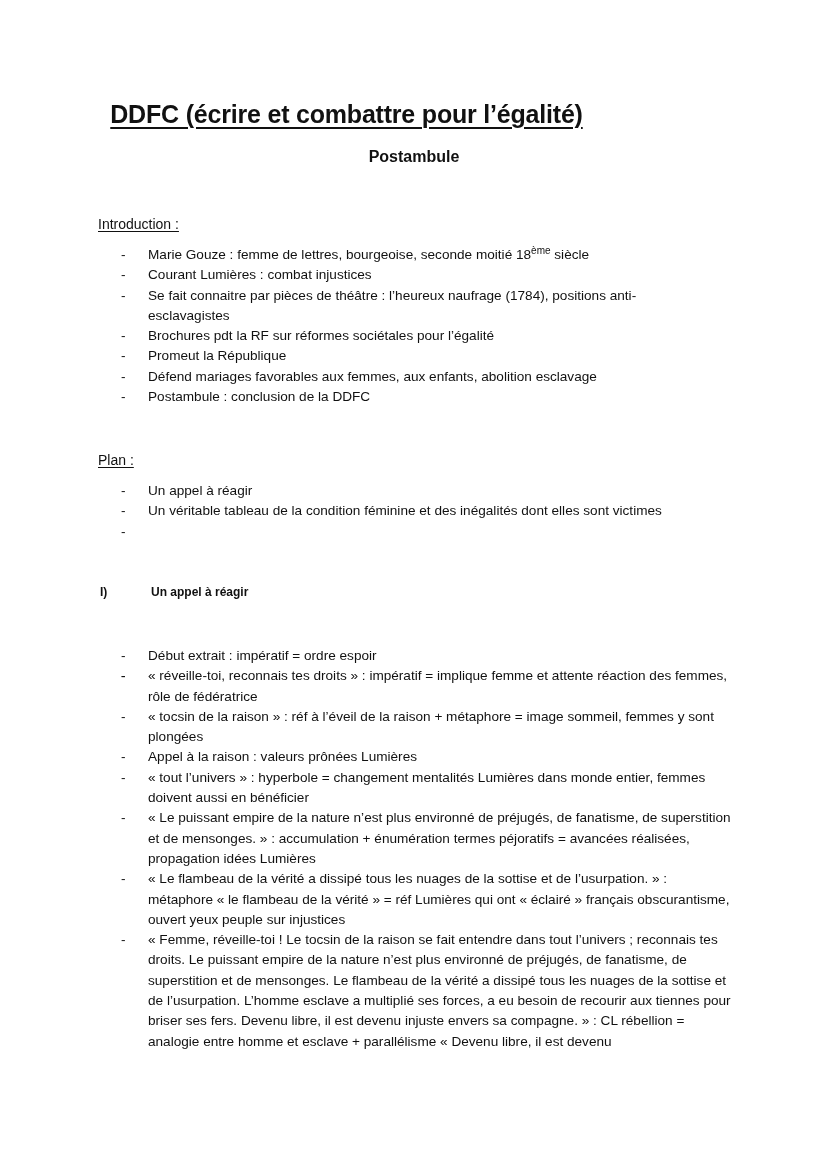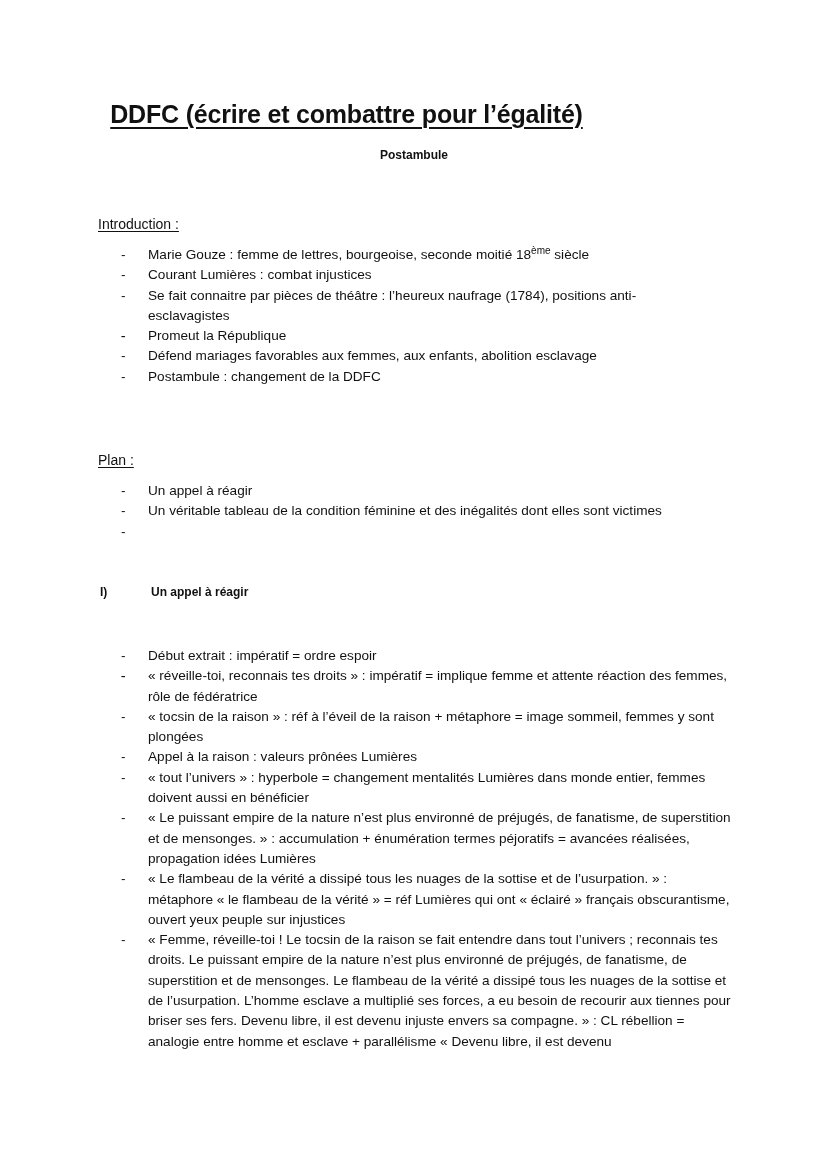--- a/index.html
+++ b/index.html
@@ -8,21 +8,21 @@
       font-family: "Liberation Sans", sans-serif; color: #111111;
     }
     .title {
       position: absolute; left: 0; width: 693px; top: 100px;
       text-align: center; font-weight: bold; font-size: 25px;
       letter-spacing: -0.2px;
     }
     .title span { text-decoration: underline; text-decoration-thickness: 2px; text-underline-offset: 4px; }
     .subtitle {
       position: absolute; left: 0; width: 828px; top: 148px;
-      text-align: center; font-weight: bold; font-size: 12px;
+      text-align: center; font-weight: bold; font-size: 16px;
     }
     .heading {
       position: absolute; left: 98px; font-size: 14px;
       text-decoration: underline; text-underline-offset: 2px;
     }
     ul.list {
       position: absolute; left: 121px; margin: 0; padding: 0; list-style: none;
       width: 612px; font-size: 13.6px; line-height: 20.3px;
     }
     ul.list li { position: relative; padding-left: 27px; }
@@ -37,24 +37,24 @@
 <body>
 
 <div class="title"><span>DDFC (écrire et combattre pour l’égalité)</span></div>
 <div class="subtitle">Postambule</div>
 
 <div class="heading" style="top:216px;">Introduction :</div>
 <ul class="list" style="top:245px;">
   <li><span class="dash">-</span><span>Marie Gouze : femme de lettres, bourgeoise, seconde moitié 18</span><sup>ème</sup><span> siècle</span></li>
   <li><span class="dash">-</span><span>Courant Lumières : combat injustices</span></li>
   <li style="width:520px;"><span class="dash">-</span><span>Se fait connaitre par pièces de théâtre : l’heureux naufrage (1784), positions anti-esclavagistes</span></li>
-  <li><span class="dash">-</span></li>
+  <li><span class="dash">-</span><span>Brochures pdt la RF sur réformes sociétales pour l’égalité</span></li>
   <li><span class="dash">-</span><span>Promeut la République</span></li>
   <li><span class="dash">-</span><span>Défend mariages favorables aux femmes, aux enfants, abolition esclavage</span></li>
-  <li><span class="dash">-</span><span>Postambule : changement de la DDFC</span></li>
+  <li><span class="dash">-</span><span>Postambule : conclusion de la DDFC</span></li>
 </ul>
 
 <div class="heading" style="top:452px;">Plan :</div>
 <ul class="list" style="top:481px;">
   <li><span class="dash">-</span><span>Un appel à réagir</span></li>
   <li><span class="dash">-</span><span>Un véritable tableau de la condition féminine et des inégalités dont elles sont victimes</span></li>
   <li><span class="dash">-</span></li>
 </ul>
 
 <div class="section-title">

